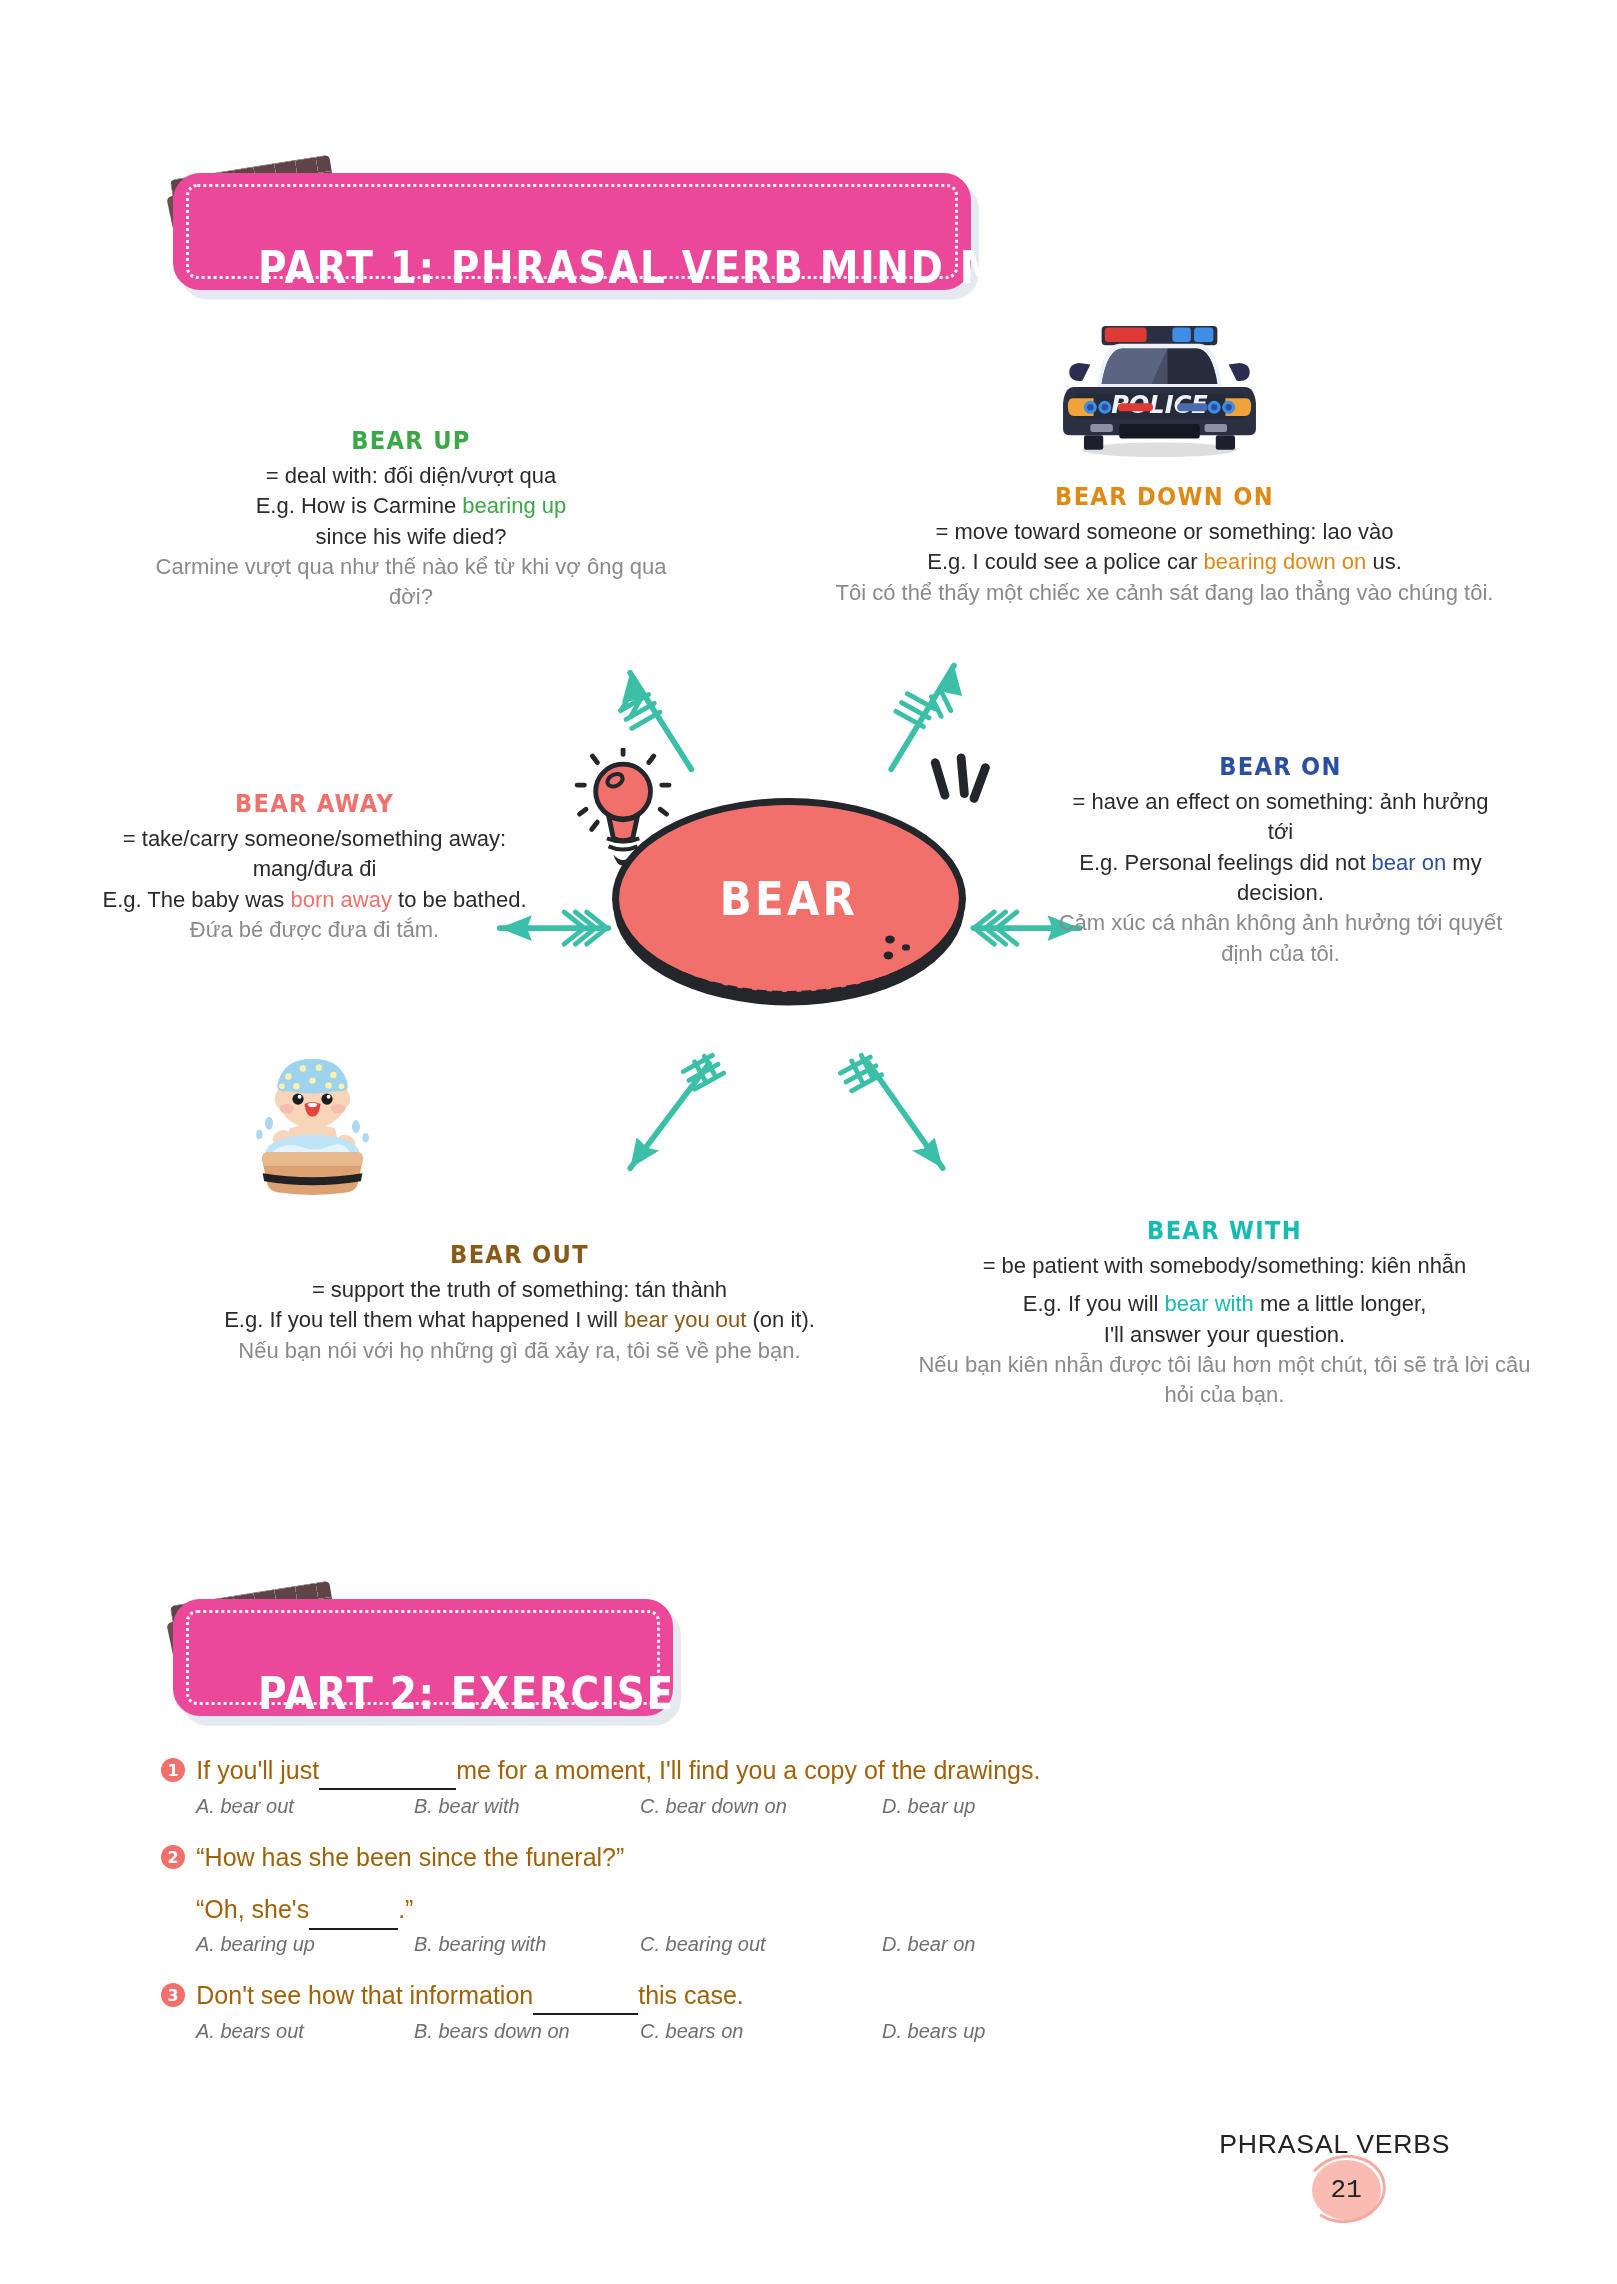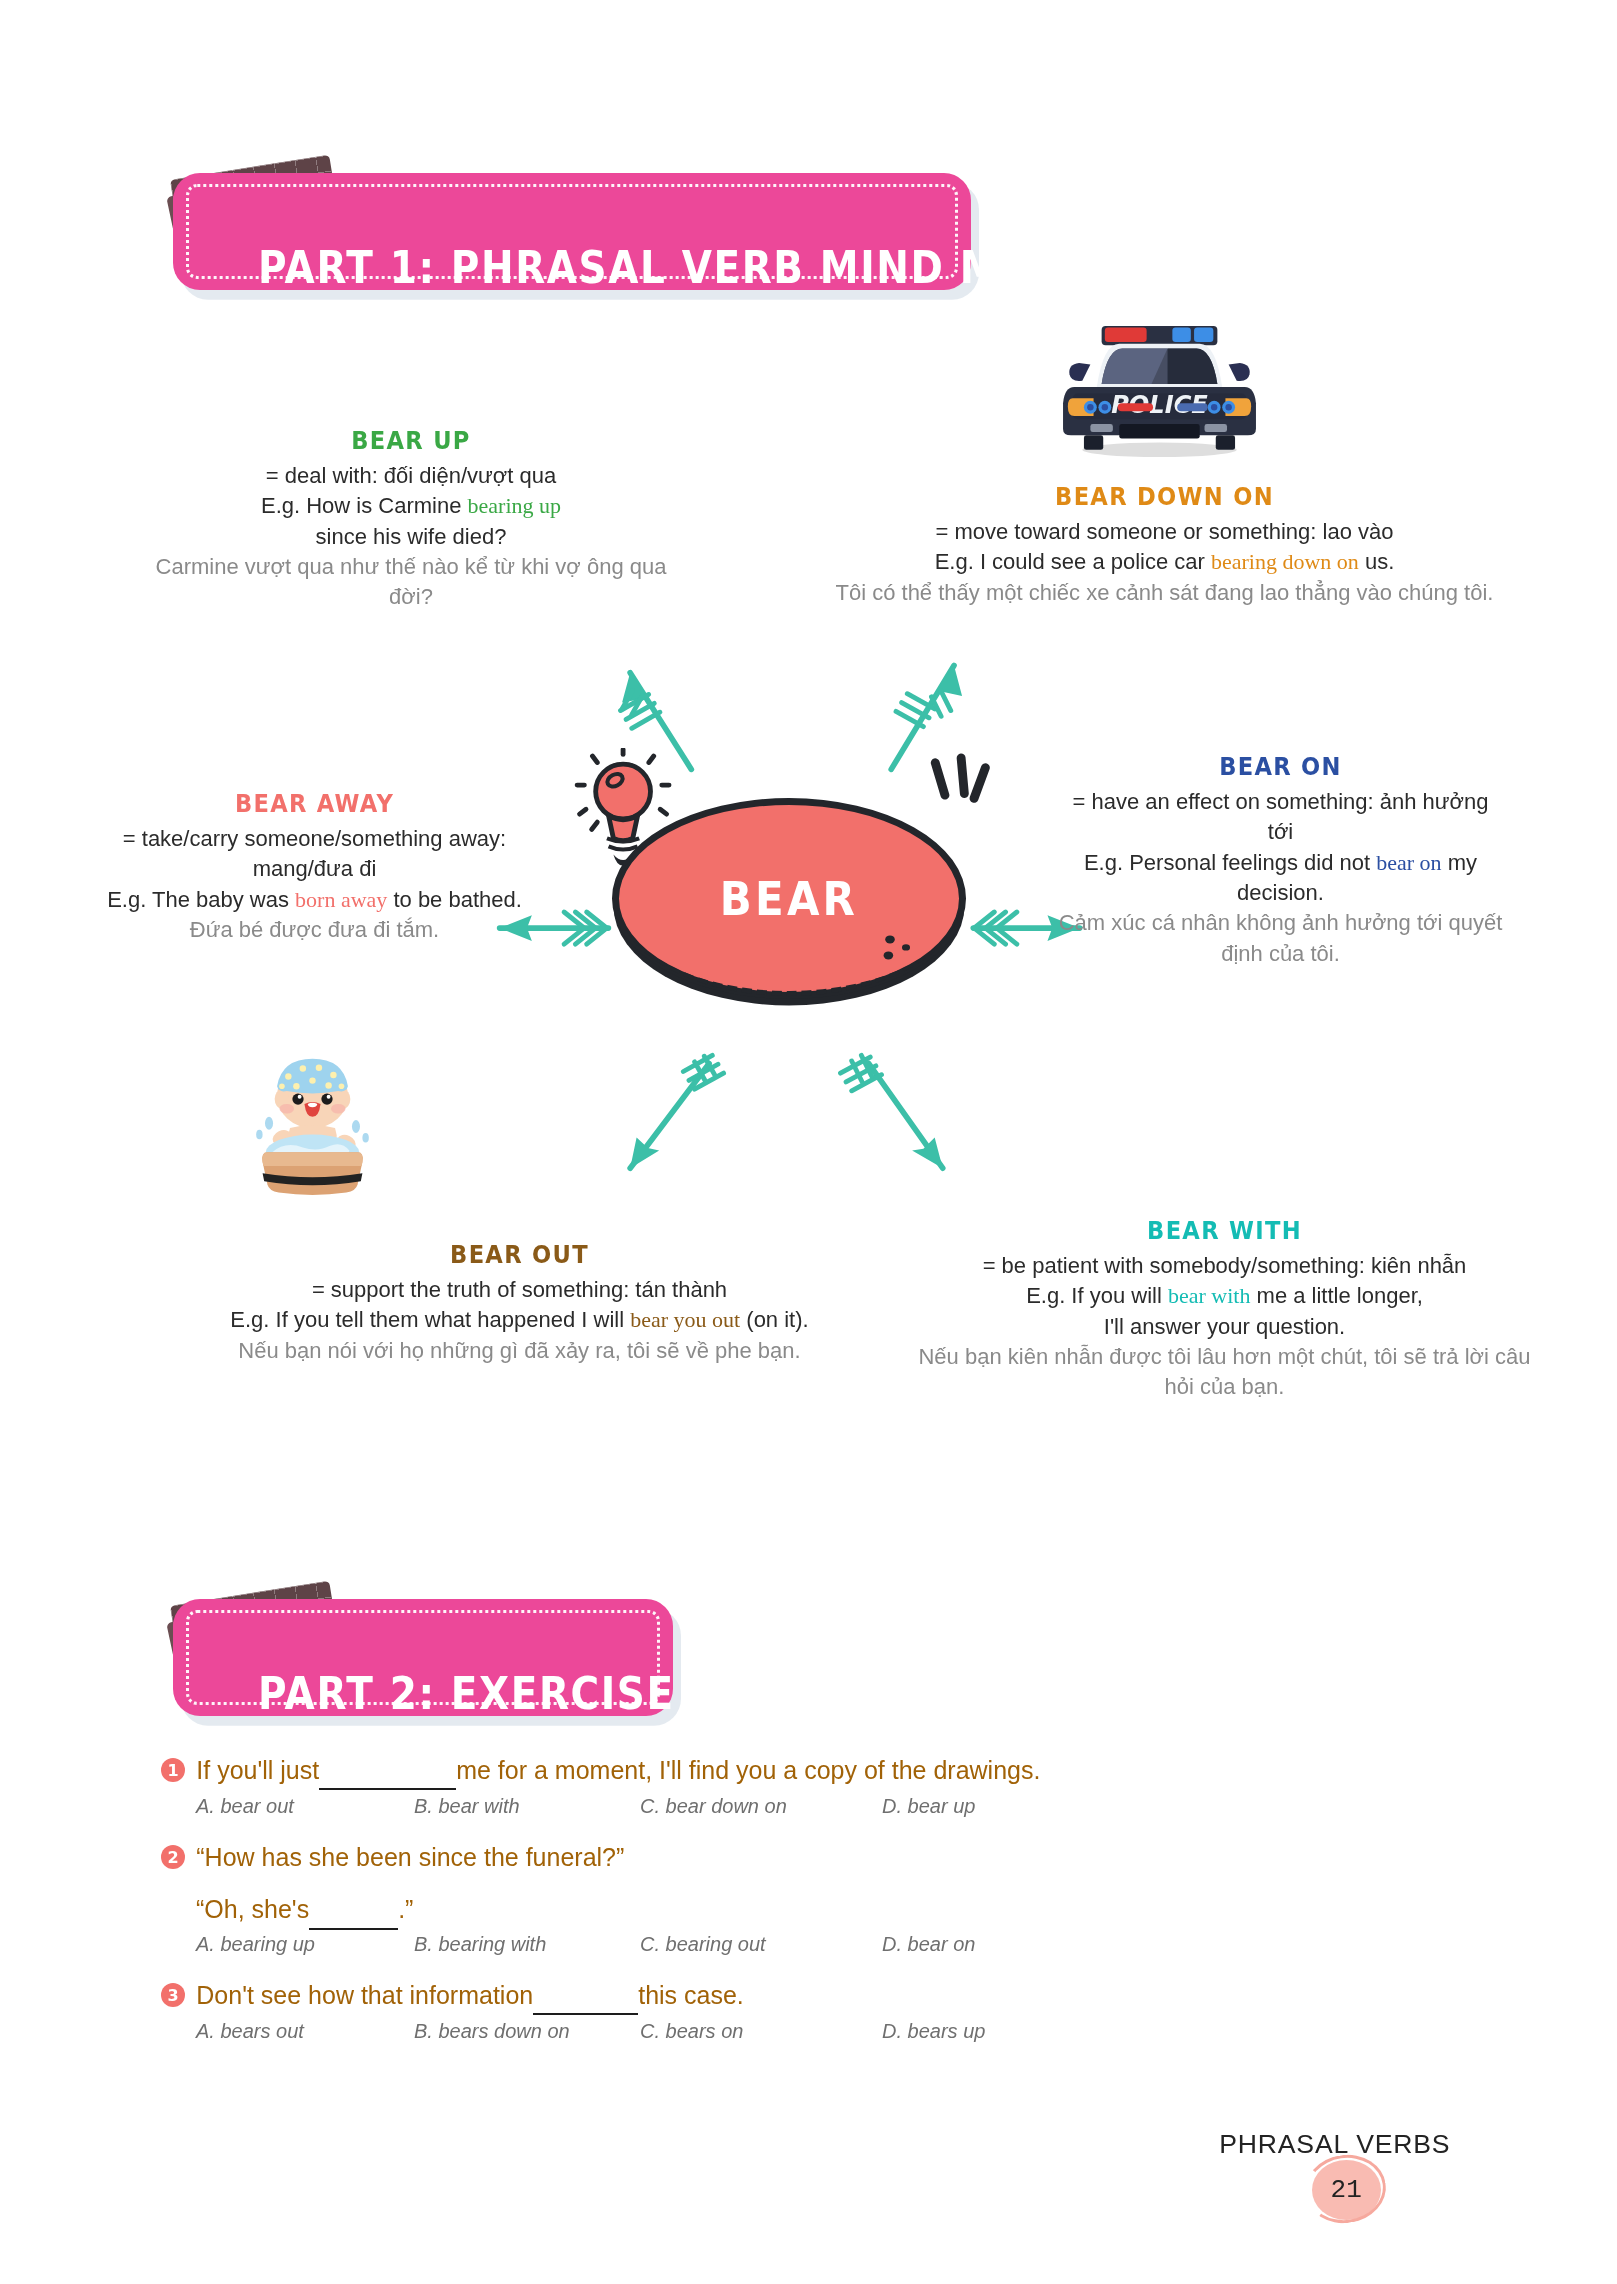--- a/index.html
+++ b/index.html
@@ -74,21 +74,21 @@
     transform: scaleY(1.12);
   }
   .node p {
     margin:0;
     font-size: 22px;
     line-height: 1.38;
     color:#2b2b2b;
     font-family:"Liberation Sans", sans-serif;
   }
   .node p.vn { color:#8a8a8a; }
-  .hl { font-weight:400;font-family:Liberation Serif, serif; }
+  .hl { font-weight:400; }
 
   
   .center-bubble {
     position:absolute;
     left: 612px; top: 798px;
     width: 354px; height: 201px;
   }
   .bubble-shape {
     position:absolute; inset:0;
     background:#f2706b;
@@ -336,21 +336,21 @@
   <h3 style="color:#8a5a18;">BEAR OUT</h3>
   <p>= support the truth of something: tán thành</p>
   <p style="width:620px; margin:0 auto;">
     <span>E.g. If you tell them what happened I will </span><span class="hl" style="color:#8a5a18;">bear you out</span><span> (on it).</span>
   </p>
   <p class="vn">Nếu bạn nói với họ những gì đã xảy ra, tôi sẽ về phe bạn.</p>
 </div>
 
 <div class="node" style="left:902px; top:1217px; width:645px;">
   <h3 style="color:#14bcb4;">BEAR WITH</h3>
-  <p style="width:564px; margin:0 auto;">= be patient with somebody/something: kiên nhẫn</p>
+  <p style="width:564px; margin:8px auto;">= be patient with somebody/something: kiên nhẫn</p>
   <p style="width:596px; margin:0 auto;">
     <span>E.g. If you will </span><span class="hl" style="color:#14bcb4;">bear with</span><span> me a little longer,</span>
   </p>
   <p>I'll answer your question.</p>
   <p class="vn" style="width:636px; margin:0 auto;">Nếu bạn kiên nhẫn được tôi lâu hơn một chút, tôi sẽ trả lời câu hỏi của bạn.</p>
 </div>
 
 <div class="center-bubble">
   <div class="bubble-shape"></div>
   <div class="bubble-dash"></div>

